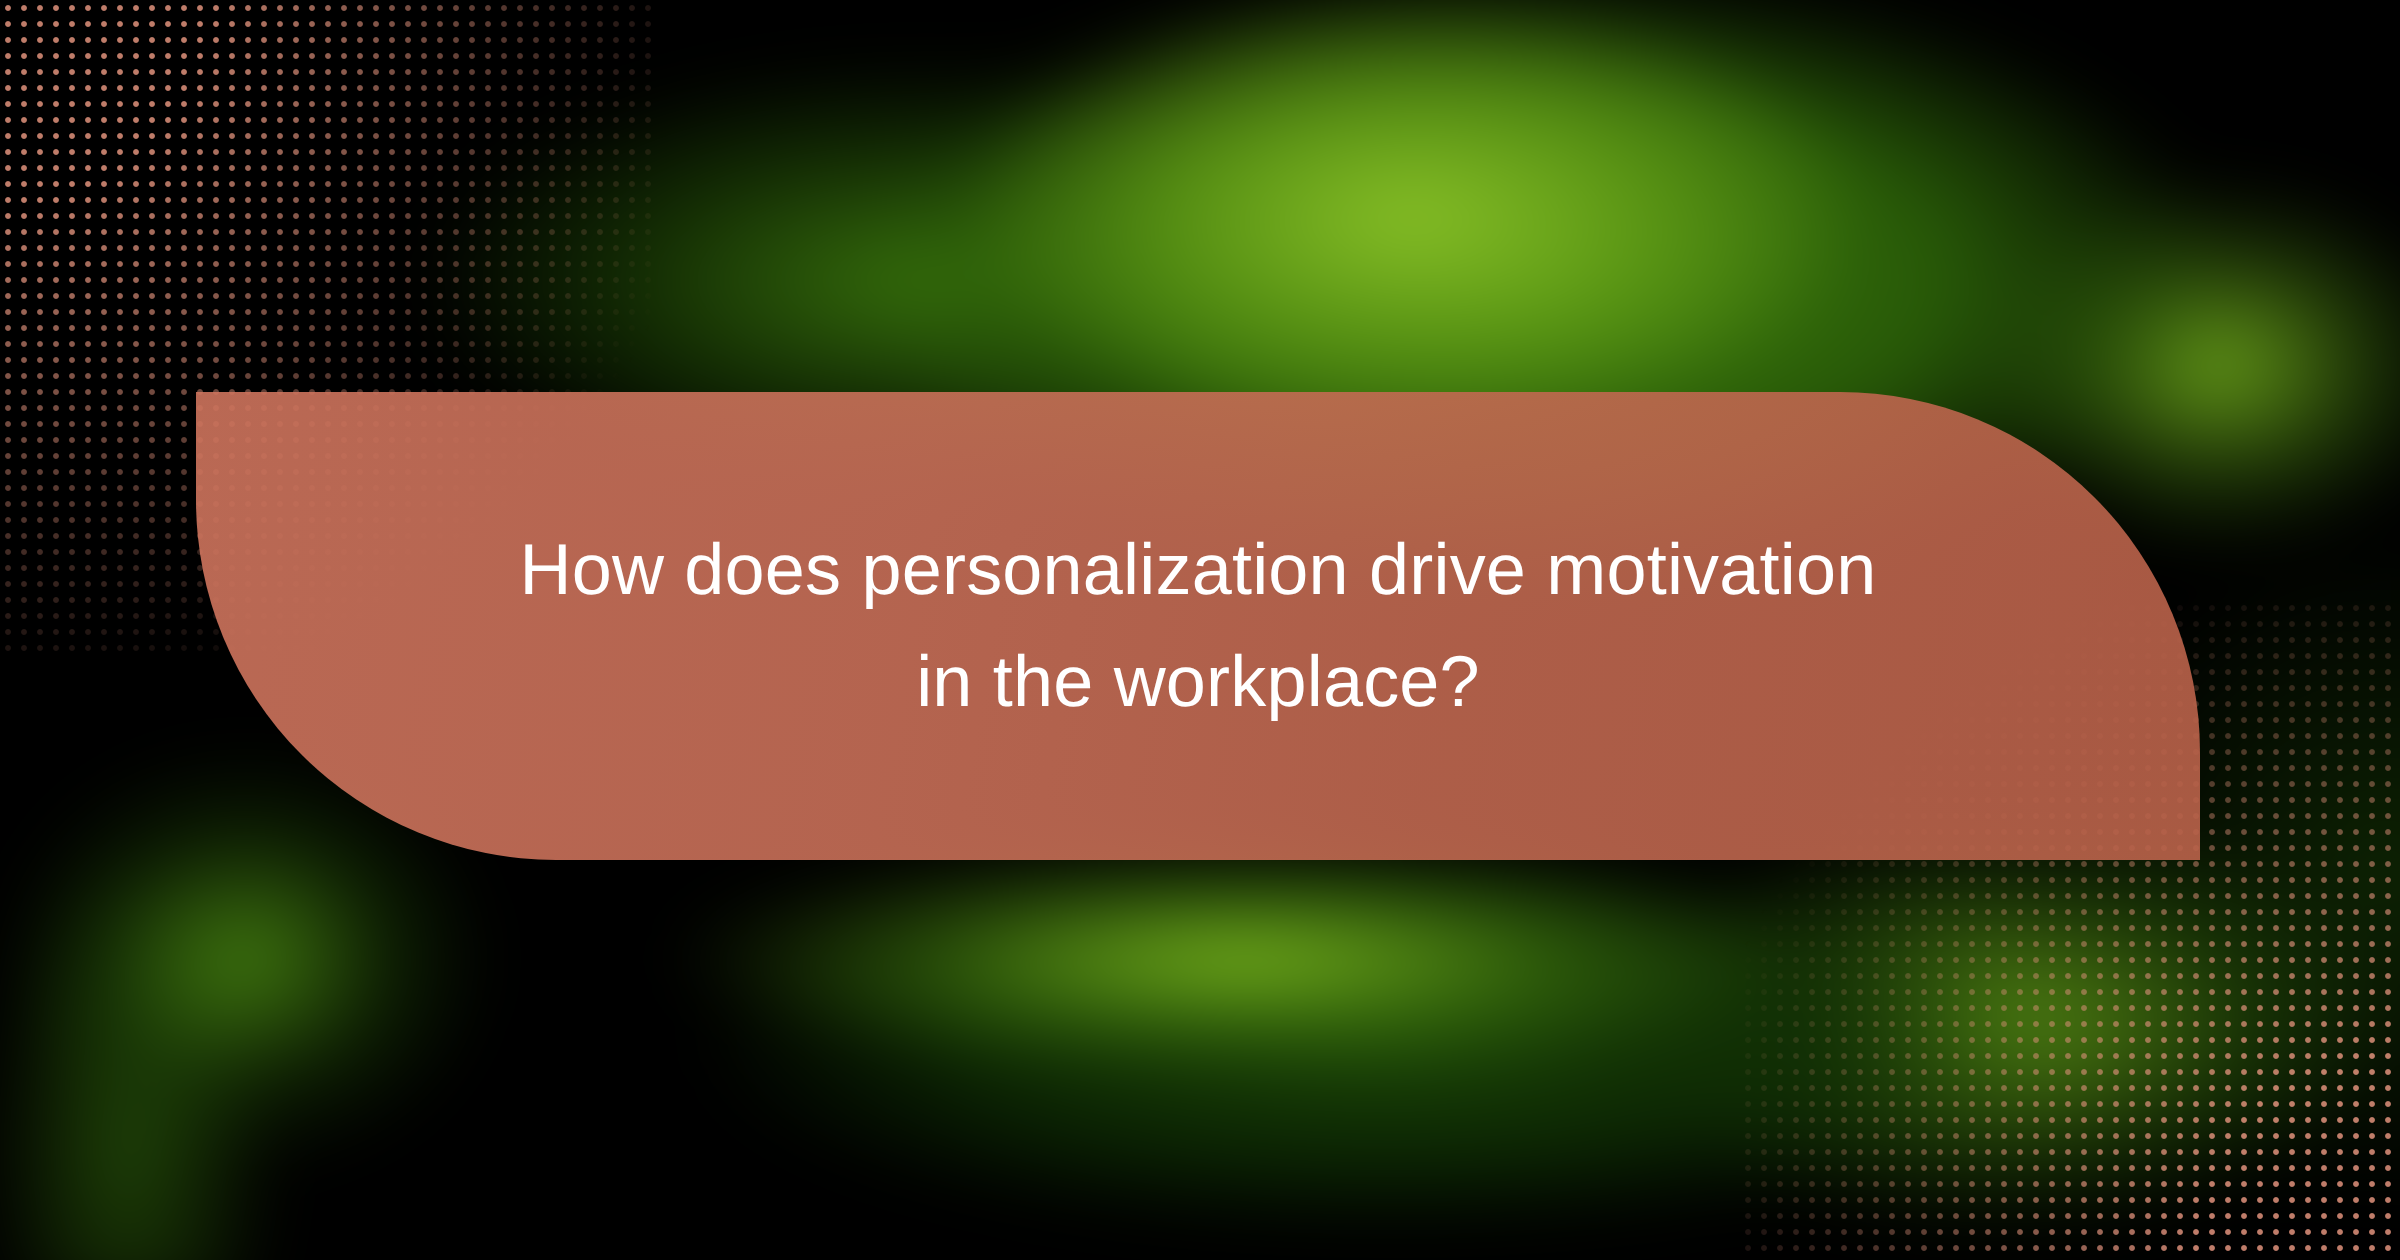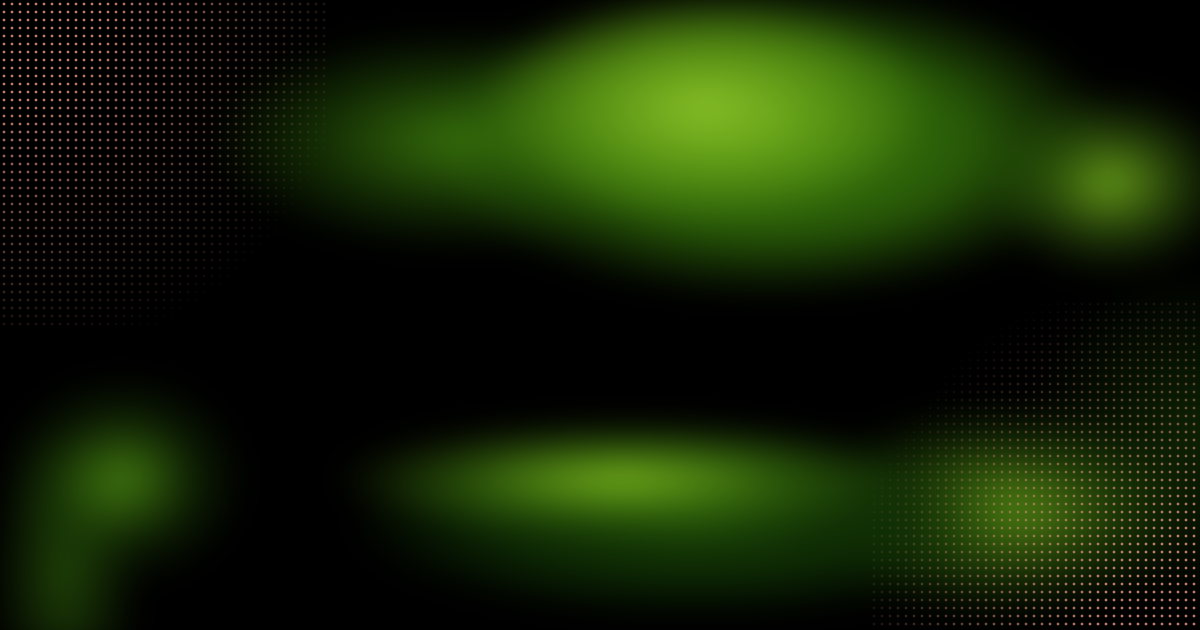--- a/index.html
+++ b/index.html
@@ -105,14 +105,17 @@
 <body>
 
 <div id="stage">
 
   <div class="bg-photo"></div>
 
   <div class="dot-grid tl"></div>
 
   <div class="dot-grid br"></div>
 
+  <div class="banner">
+    <h1 class="banner-title">How does personalization drive motivation in the workplace?</h1>
+  </div>
 
 </div>
 
 </body></html>

